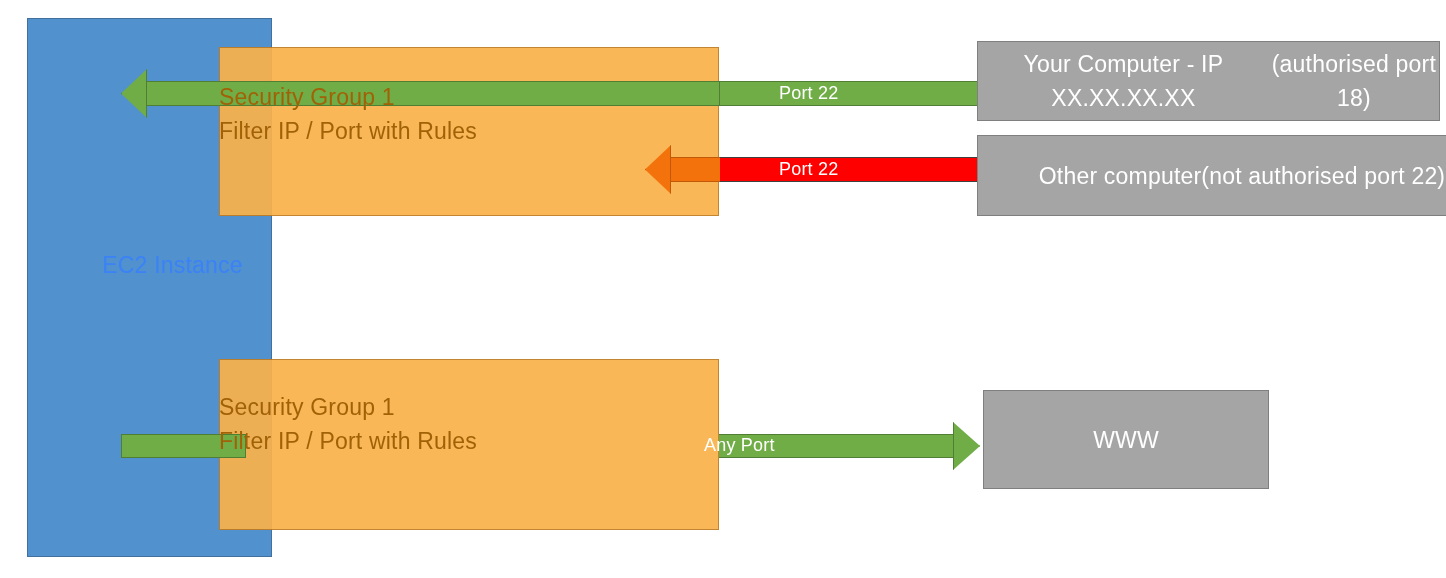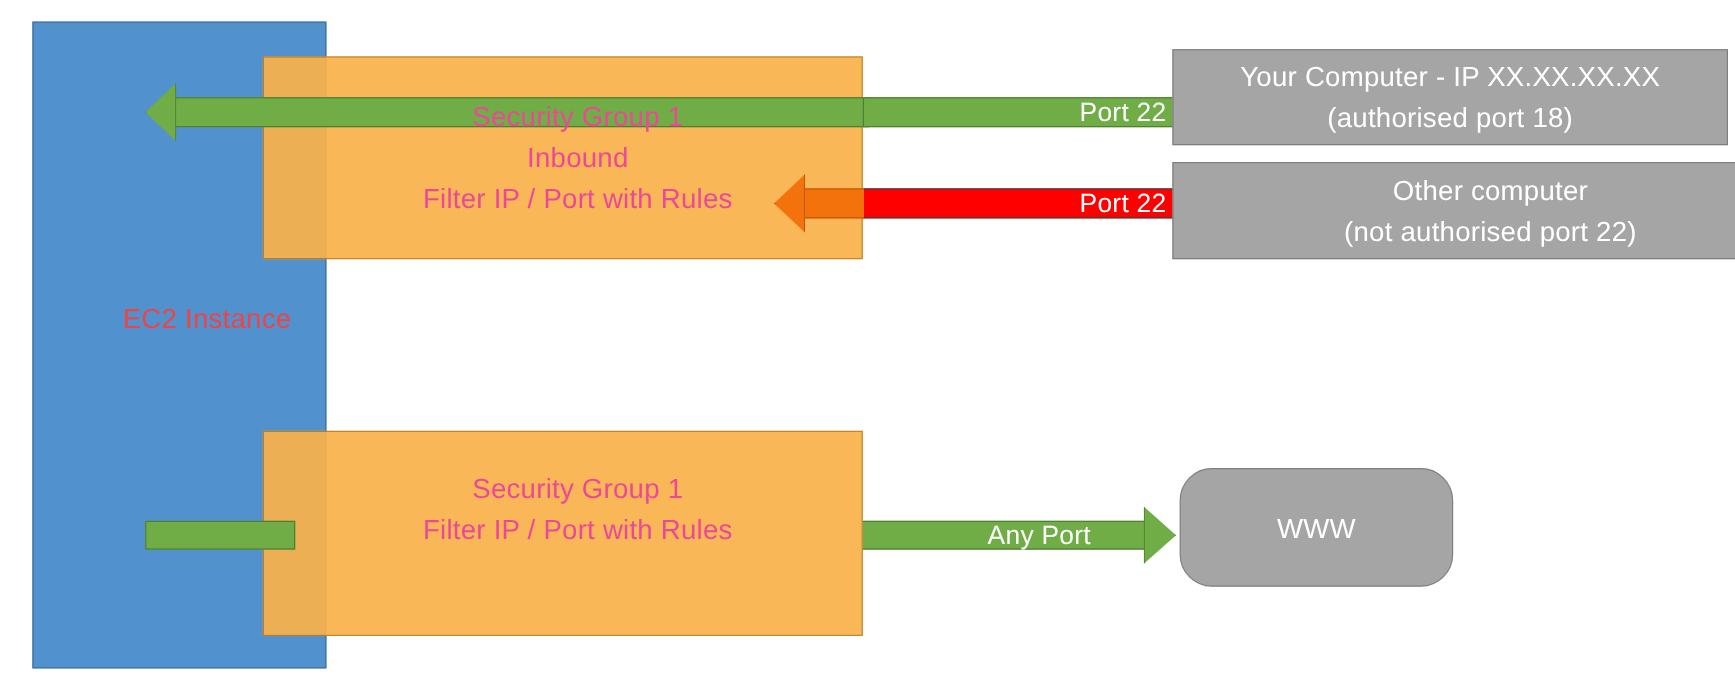--- a/index.html
+++ b/index.html
@@ -27,21 +27,21 @@
     height: 539px;
     background: #5191ce;
     border: 1px solid #41719c;
     box-sizing: border-box;
   }
   .ec2-label {
     left: 27px;
     top: 250px;
     width: 291px;
     text-align: center;
-    color: #ef4444;
+    color: #3b82f6;
     font-size: 23px;
     line-height: 30px;
     letter-spacing: 0.2px;
   }
 
   
   .sg-box {
     background: #f9b24b;
     border: 1px solid #bf7c20;
     box-sizing: border-box;
@@ -53,24 +53,24 @@
     width: 500px;
     height: 169px;
   }
   .sg-outbound {
     left: 219px;
     top: 359px;
     width: 500px;
     height: 171px;
   }
   .sg-text {
-    color: #ec4899;
+    color: #a16207;
     font-size: 23px;
     line-height: 34px;
-    text-align: center;
+    text-align: left;
     width: 525px;
     letter-spacing: 0.2px;
   }
   .sg-text-inbound {
     left: 219px;
     top: 80px;
   }
   .sg-text-outbound {
     left: 219px;
     top: 390px;
@@ -165,63 +165,61 @@
     height: 48px;
     background: #70ad47;
     border: 1px solid #507e32;
     box-sizing: border-box;
     clip-path: polygon(0% 0%, 100% 50%, 0% 100%);
   }
 
   
   .band-label {
     color: #ffffff;
-    font-size: 22px;
+    font-size: 18px;
     line-height: 25px;
-    text-align: right;
     letter-spacing: 0.2px;
     white-space: nowrap;
   }
   .label-port22-green { left: 779px; top: 81px; width: 193px; }
   .label-port22-red   { left: 779px; top: 157px; width: 193px; }
   .label-anyport      { left: 704px; top: 433px; width: 205px; }
 
   
   .grey-box {
     background: #a5a5a5;
     border: 1px solid #7f7f7f;
     box-sizing: border-box;
     color: #ffffff;
     font-size: 23px;
     line-height: 34px;
     text-align: center;
     display: flex;
-    flex-direction: column;
+    flex-direction: row;
     align-items: center;
     justify-content: center;
     letter-spacing: 0.2px;
   }
   .grey-your-computer {
     left: 977px;
     top: 41px;
     width: 463px;
     height: 80px;
   }
   .grey-other-computer {
     left: 977px;
     top: 135px;
     width: 530px;
     height: 81px;
   }
   .grey-www {
     left: 983px;
     top: 390px;
-    width: 228px;
+    width: 286px;
     height: 99px;
-    border-radius: 27px;
   }
 </style>
 </head>
 <body>
 
 <div id="canvas">
 
   <div class="abs ec2-box"></div>
 
   <div class="abs sg-box sg-inbound"></div>
@@ -235,21 +233,20 @@
   <div class="abs band-red"></div>
   <div class="abs arrow-left-orange-shaft"></div>
   <div class="abs arrow-left-orange-head"></div>
 
   <div class="abs band-green-stub"></div>
   <div class="abs arrow-right-green-shaft"></div>
   <div class="abs arrow-right-green-head"></div>
 
   <div class="abs sg-text sg-text-inbound">
     <div>Security Group 1</div>
-    <div>Inbound</div>
     <div>Filter IP / Port with Rules</div>
   </div>
 
   <div class="abs sg-text sg-text-outbound">
     <div>Security Group 1</div>
     <div>Filter IP / Port with Rules</div>
   </div>
 
   <div class="abs ec2-label">
     <div>EC2 Instance</div>

